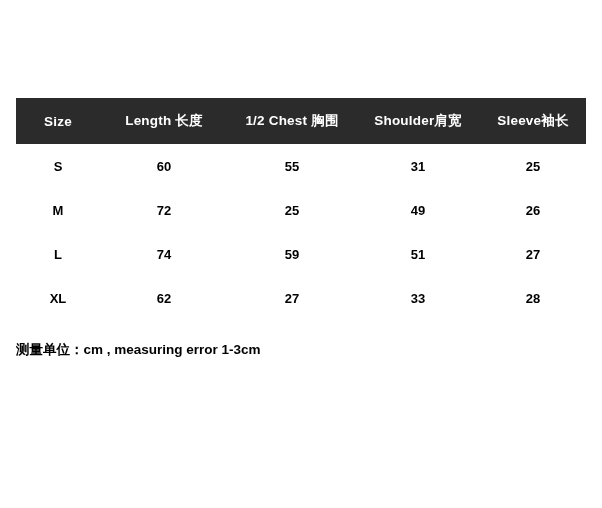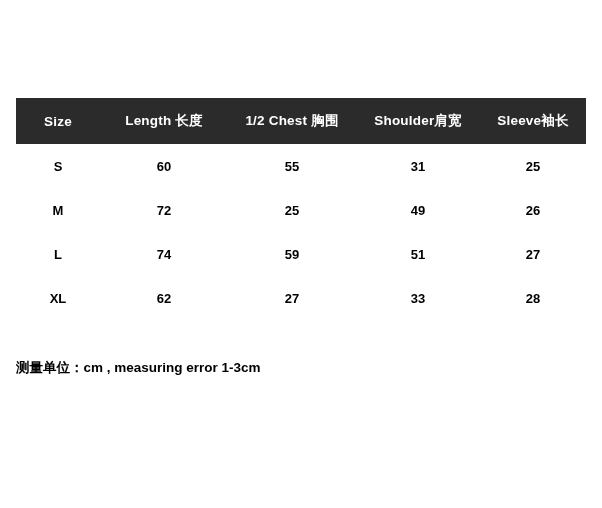--- a/index.html
+++ b/index.html
@@ -61,21 +61,20 @@
   table.size-table col.c-sl    { width: 106px; }
 
   .note {
     position: absolute;
     left: 16px;
     top: 341px;
     font-size: 13.5px;
     font-weight: bold;
     color: #000000;
     white-space: nowrap;
-    margin-top: 18px;
   }
 </style>
 </head>
 <body>
 
 <div class="page">
 
   <div class="size-chart">
     <table class="size-table">
       <colgroup>

